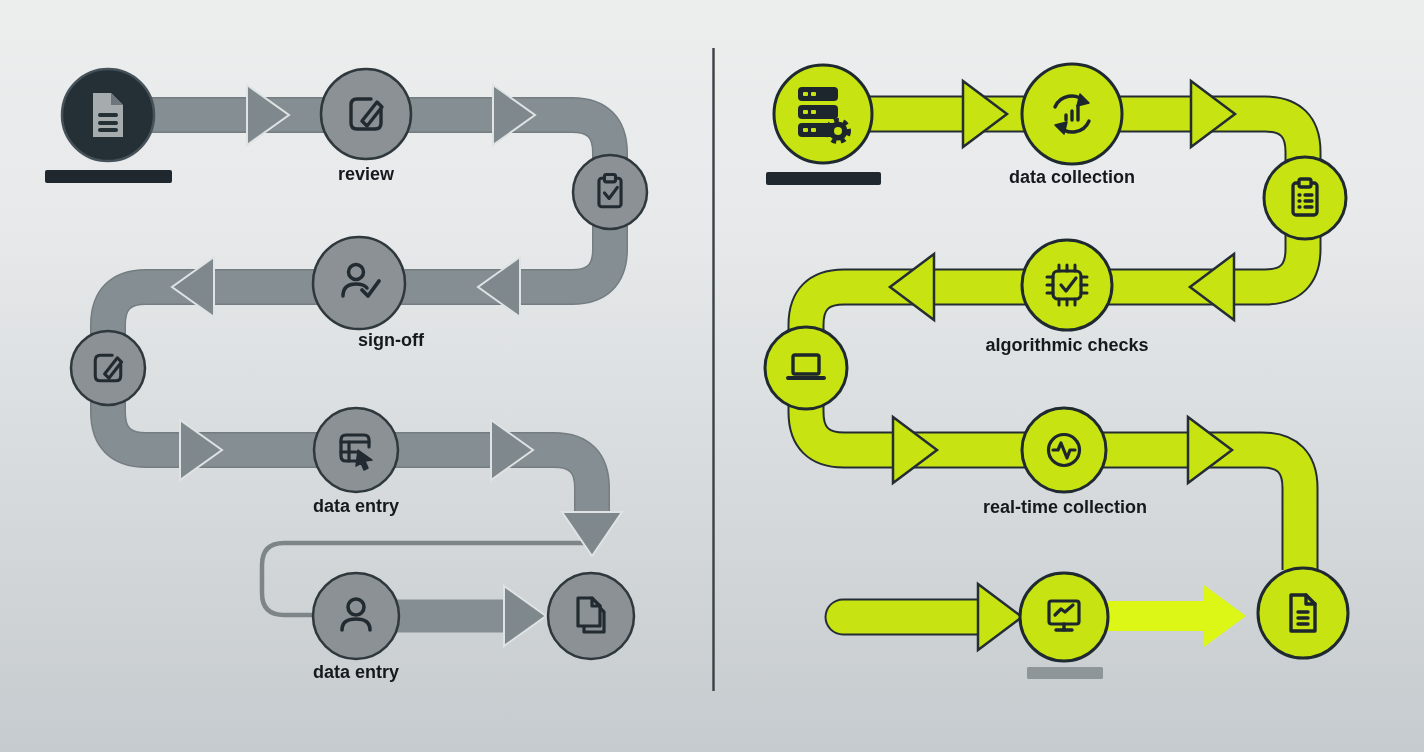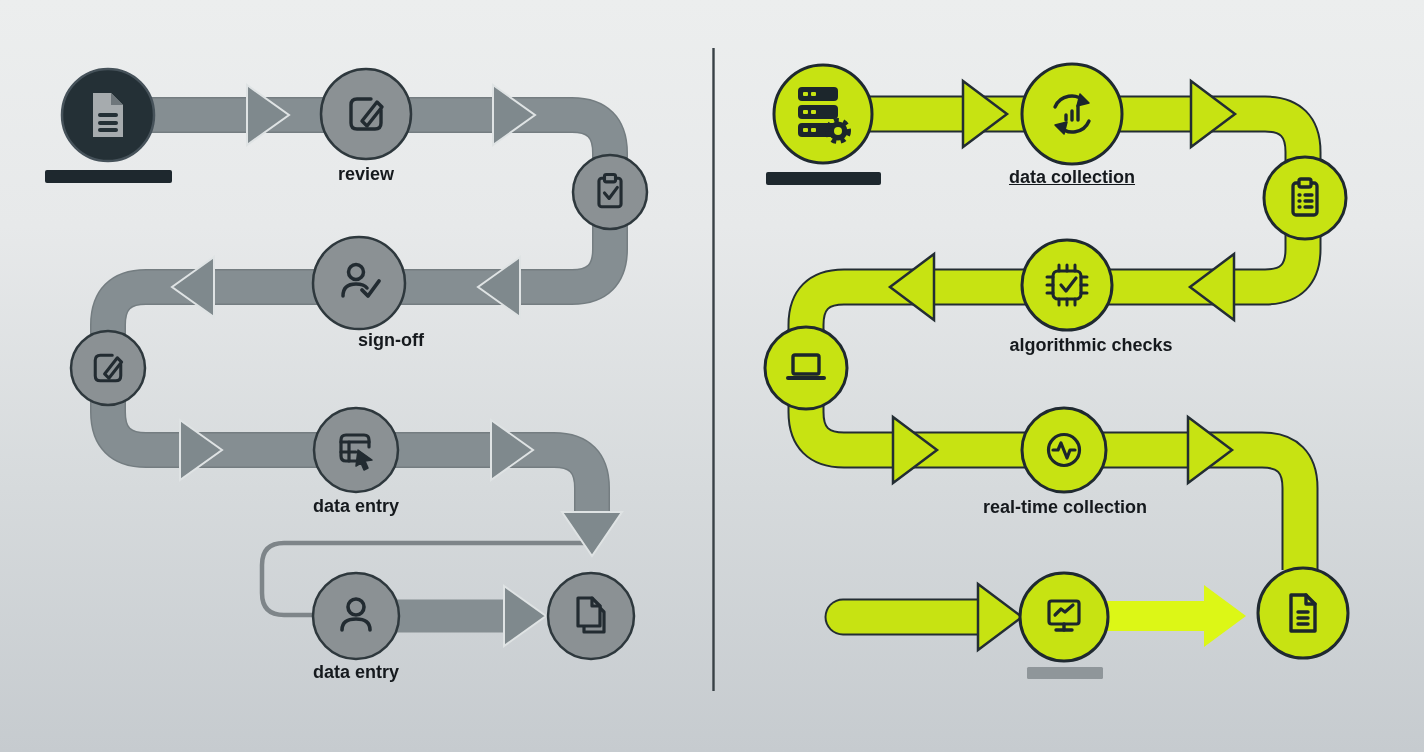--- a/index.html
+++ b/index.html
@@ -268,17 +268,17 @@
             <path d="M -5 11 H 5"></path>
       </g>
     </g>
   </g>
 </svg>
 
 <div class="label" style="left:366px;top:164px;">review</div>
 <div class="label" style="left:359px;top:330px;margin-left:32px;">sign-off</div>
 <div class="label" style="left:356px;top:496px;">data entry</div>
 <div class="label" style="left:356px;top:662px;">data entry</div>
-<div class="label" style="left:1072px;top:167px;text-decoration:underline;">data collection</div>
-<div class="label" style="left:1067px;top:335px;margin-left:24px;">algorithmic checks</div>
+<div class="label" style="left:1072px;top:167px;">data collection</div>
+<div class="label" style="left:1067px;top:335px;">algorithmic checks</div>
 <div class="label" style="left:1065px;top:497px;">real-time collection</div>
 
 </div>
 
 </body></html>

